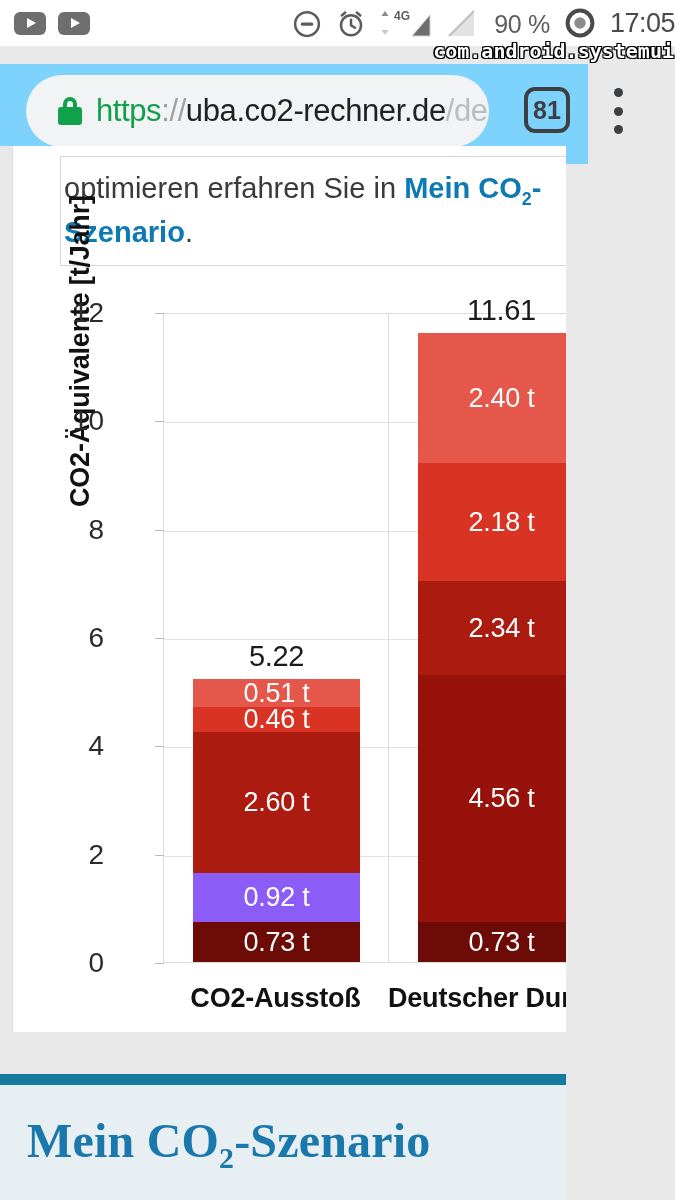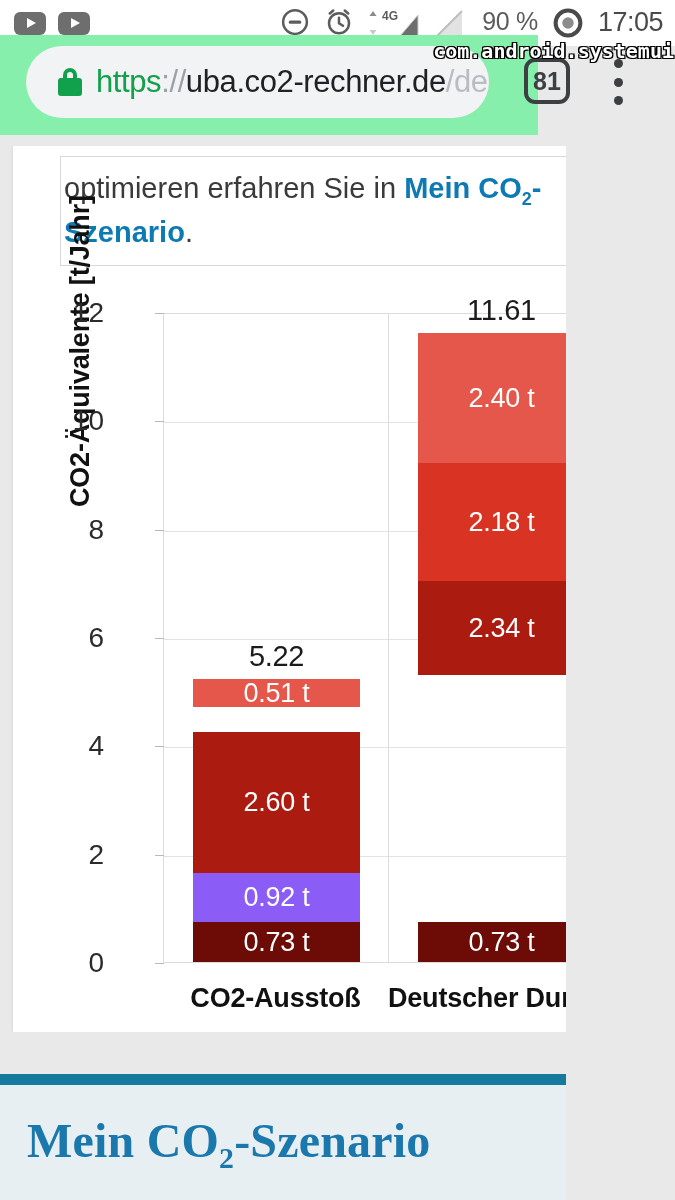--- a/index.html
+++ b/index.html
@@ -20,30 +20,30 @@
   .yt-icon{
     width:32px;height:23px;border-radius:6px;background:#6e6e6e;
     display:flex;align-items:center;justify-content:center;
   }
   .yt-icon .tri{
     width:0;height:0;border-left:9px solid #fff;
     border-top:5.5px solid transparent;border-bottom:5.5px solid transparent;
     margin-left:2px;
   }
   .sb-right{
-    margin-left:auto;display:flex;align-items:flex-start;gap:14px;padding-right:12px;
+    margin-left:auto;display:flex;align-items:flex-end;gap:14px;padding-right:0;
   }
   .ic{display:block;}
   .sb-text{font-size:25px;color:#5c5c5c;letter-spacing:-.3px;}
   .sb-time{font-size:27px;color:#4a4a4a;letter-spacing:-.5px;}
 
   
   .toolbar{
-    position:absolute;left:0;top:35px;width:538px;height:100px;
-    background:#86efac;
+    position:absolute;left:0;top:64px;width:588px;height:100px;
+    background:#7dd3fc;
   }
   .urlpill{
     position:absolute;left:26px;top:11px;width:463px;height:72px;
     background:#f1f3f4;border-radius:36px;display:flex;align-items:center;
     overflow:hidden;
   }
   .lock{
     margin-left:32px;width:24px;height:28px;position:relative;flex:none;
   }
   .lock .body{
@@ -248,25 +248,27 @@
               <div class="gridline" style="top: 325px;"></div>
               <div class="gridline" style="top: 216.667px;"></div>
               <div class="gridline" style="top: 108.333px;"></div>
             </div>
           <div class="vdiv" style="left:50%;"></div>
           <div id="bars-host">
               <div class="bargroup" style="left: 29.25px; width: 166.5px; height: 650px;">
                 <div class="seg" style="bottom: 0px; height: 39.5417px; background: rgb(109, 12, 6);">0.73 t</div>
                 <div class="seg" style="bottom: 39.5417px; height: 49.8333px; background: #8b5cf6;">0.92 t</div>
                 <div class="seg" style="bottom: 89.375px; height: 140.833px; background: rgb(172, 27, 16);">2.60 t</div>
+                <div class="seg" style="bottom: 230.208px; height: 24.9167px; background: rgb(217, 52, 35);">0.46 t</div>
                 <div class="seg" style="bottom: 255.125px; height: 27.625px; background: rgb(228, 87, 74);">0.51 t</div>
                 <div class="bartotal" style="bottom: 288.75px;">5.22</div>
               </div>
               <div class="bargroup" style="left: 254.25px; width: 166.5px; height: 650px;">
                 <div class="seg" style="bottom: 0px; height: 39.5417px; background: rgb(109, 12, 6);">0.73 t</div>
+                <div class="seg" style="bottom: 39.5417px; height: 247px; background: rgb(150, 18, 10);">4.56 t</div>
                 <div class="seg" style="bottom: 286.542px; height: 94.25px; background: rgb(172, 27, 16);">2.34 t</div>
                 <div class="seg" style="bottom: 380.792px; height: 118.083px; background: rgb(217, 52, 35);">2.18 t</div>
                 <div class="seg" style="bottom: 498.875px; height: 130px; background: rgb(228, 87, 74);">2.40 t</div>
                 <div class="bartotal" style="bottom: 634.875px;">11.61</div>
               </div>
             </div>
         </div>
         <div id="xlabel-host">
             <div class="xlabel" style="left: 90px; width: 225px; top: 676px;">CO2-Ausstoß</div>
             <div class="xlabel" style="left: 315px; width: 225px; top: 676px;">Deutscher Durchschnitt</div>

